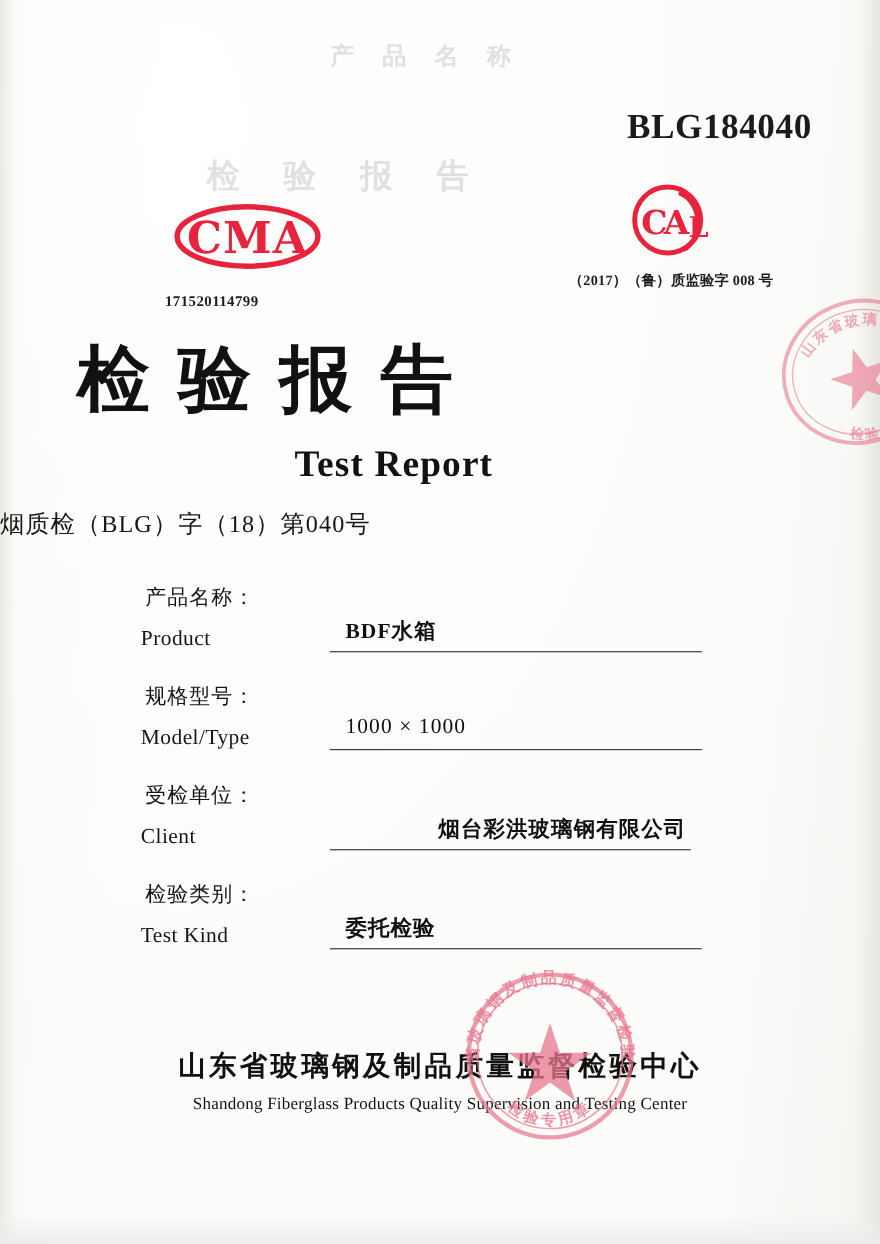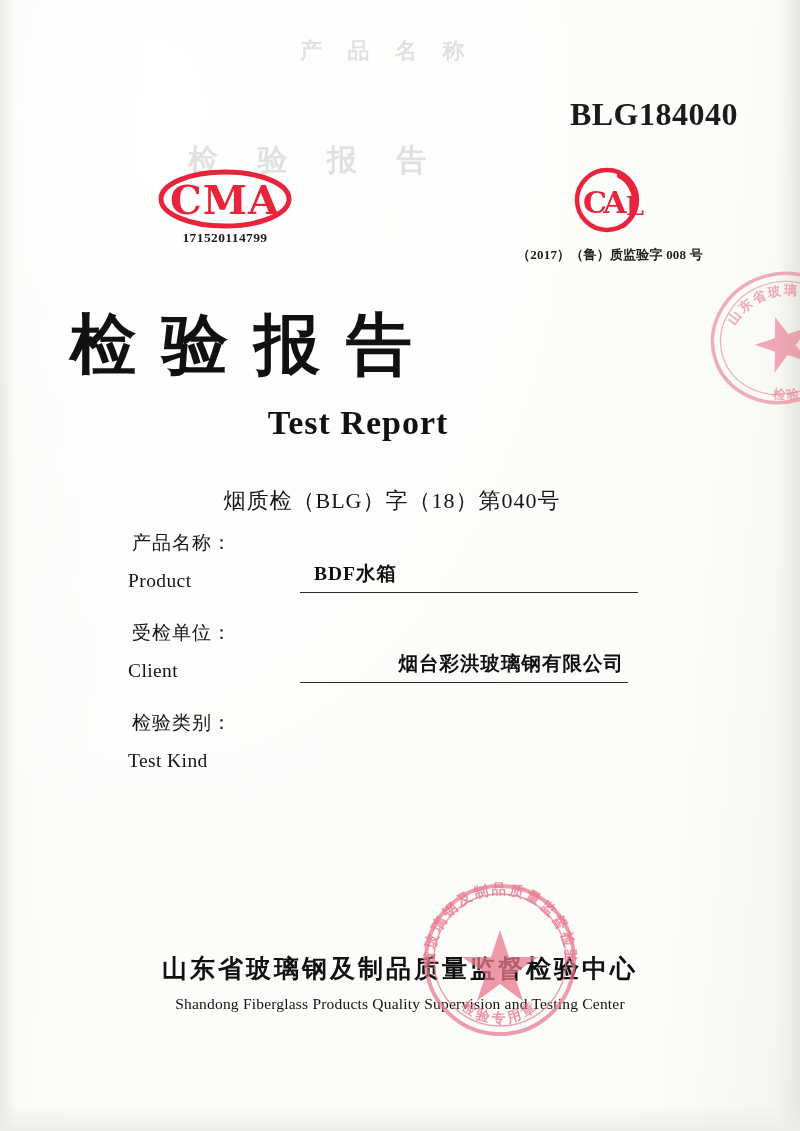--- a/index.html
+++ b/index.html
@@ -74,34 +74,33 @@
     right: 62px;
     font-size: 32px;
     font-weight: bold;
     letter-spacing: 0.5px;
     color: #1b1b1b;
   }
 
   
   .cma-wrap {
     position: absolute;
-    top: 168px;
+    top: 184px;
     left: 150px;
     width: 150px;
-    text-align: center;
   }
   .cma-mark {
     position: relative;
     width: 136px;
     height: 62px;
     margin: 0 auto;
   }
   .cma-mark svg { display: block; }
   .cma-code {
-    margin-top: 0;
+    margin-top: 20px;
     font-size: 13.5px;
     font-weight: bold;
     color: #1d1d1d;
     letter-spacing: 0.4px;
     font-family: Liberation Serif, serif;
   }
 
   
   .cal-wrap {
     position: absolute;
@@ -147,25 +146,23 @@
     font-size: 34px;
     font-weight: bold;
     letter-spacing: 1px;
     color: #121212;
   }
   .doc-no {
     position: absolute;
     top: 462px;
     left: 0;
     width: 784px;
-    text-align: center;
     font-size: 22px;
     color: #161616;
     letter-spacing: 1px;
-    margin-top: 24px;
   }
 
   
   .fields {
     position: absolute;
     top: 530px;
     left: 128px;
     width: 520px;
   }
   .field {
@@ -291,30 +288,36 @@
   <div class="doc-no">烟质检（BLG）字（18）第040号</div>
 
   <div class="fields">
 
     <div class="field">
       <div class="f-cn">产品名称：</div>
       <div class="f-en">Product</div>
       <div class="f-val bold pad-left">BDF水箱</div>
     </div>
 
+    <div class="field">
+      <div class="f-cn">规格型号：</div>
+      <div class="f-en">Model/Type</div>
+      <div class="f-val pad-left">1000 × 1000</div>
+    </div>
 
     <div class="field">
       <div class="f-cn">受检单位：</div>
       <div class="f-en">Client</div>
       <div class="f-val bold center">烟台彩洪玻璃钢有限公司</div>
     </div>
 
     <div class="field">
       <div class="f-cn">检验类别：</div>
       <div class="f-en">Test Kind</div>
+      <div class="f-val bold pad-left">委托检验</div>
     </div>
 
   </div>
 
   <div class="footer">
     <div class="footer-cn">山东省玻璃钢及制品质量监督检验中心</div>
     <div class="footer-en">Shandong Fiberglass Products Quality Supervision and Testing Center</div>
   </div>
 
   <div class="seal-round">

